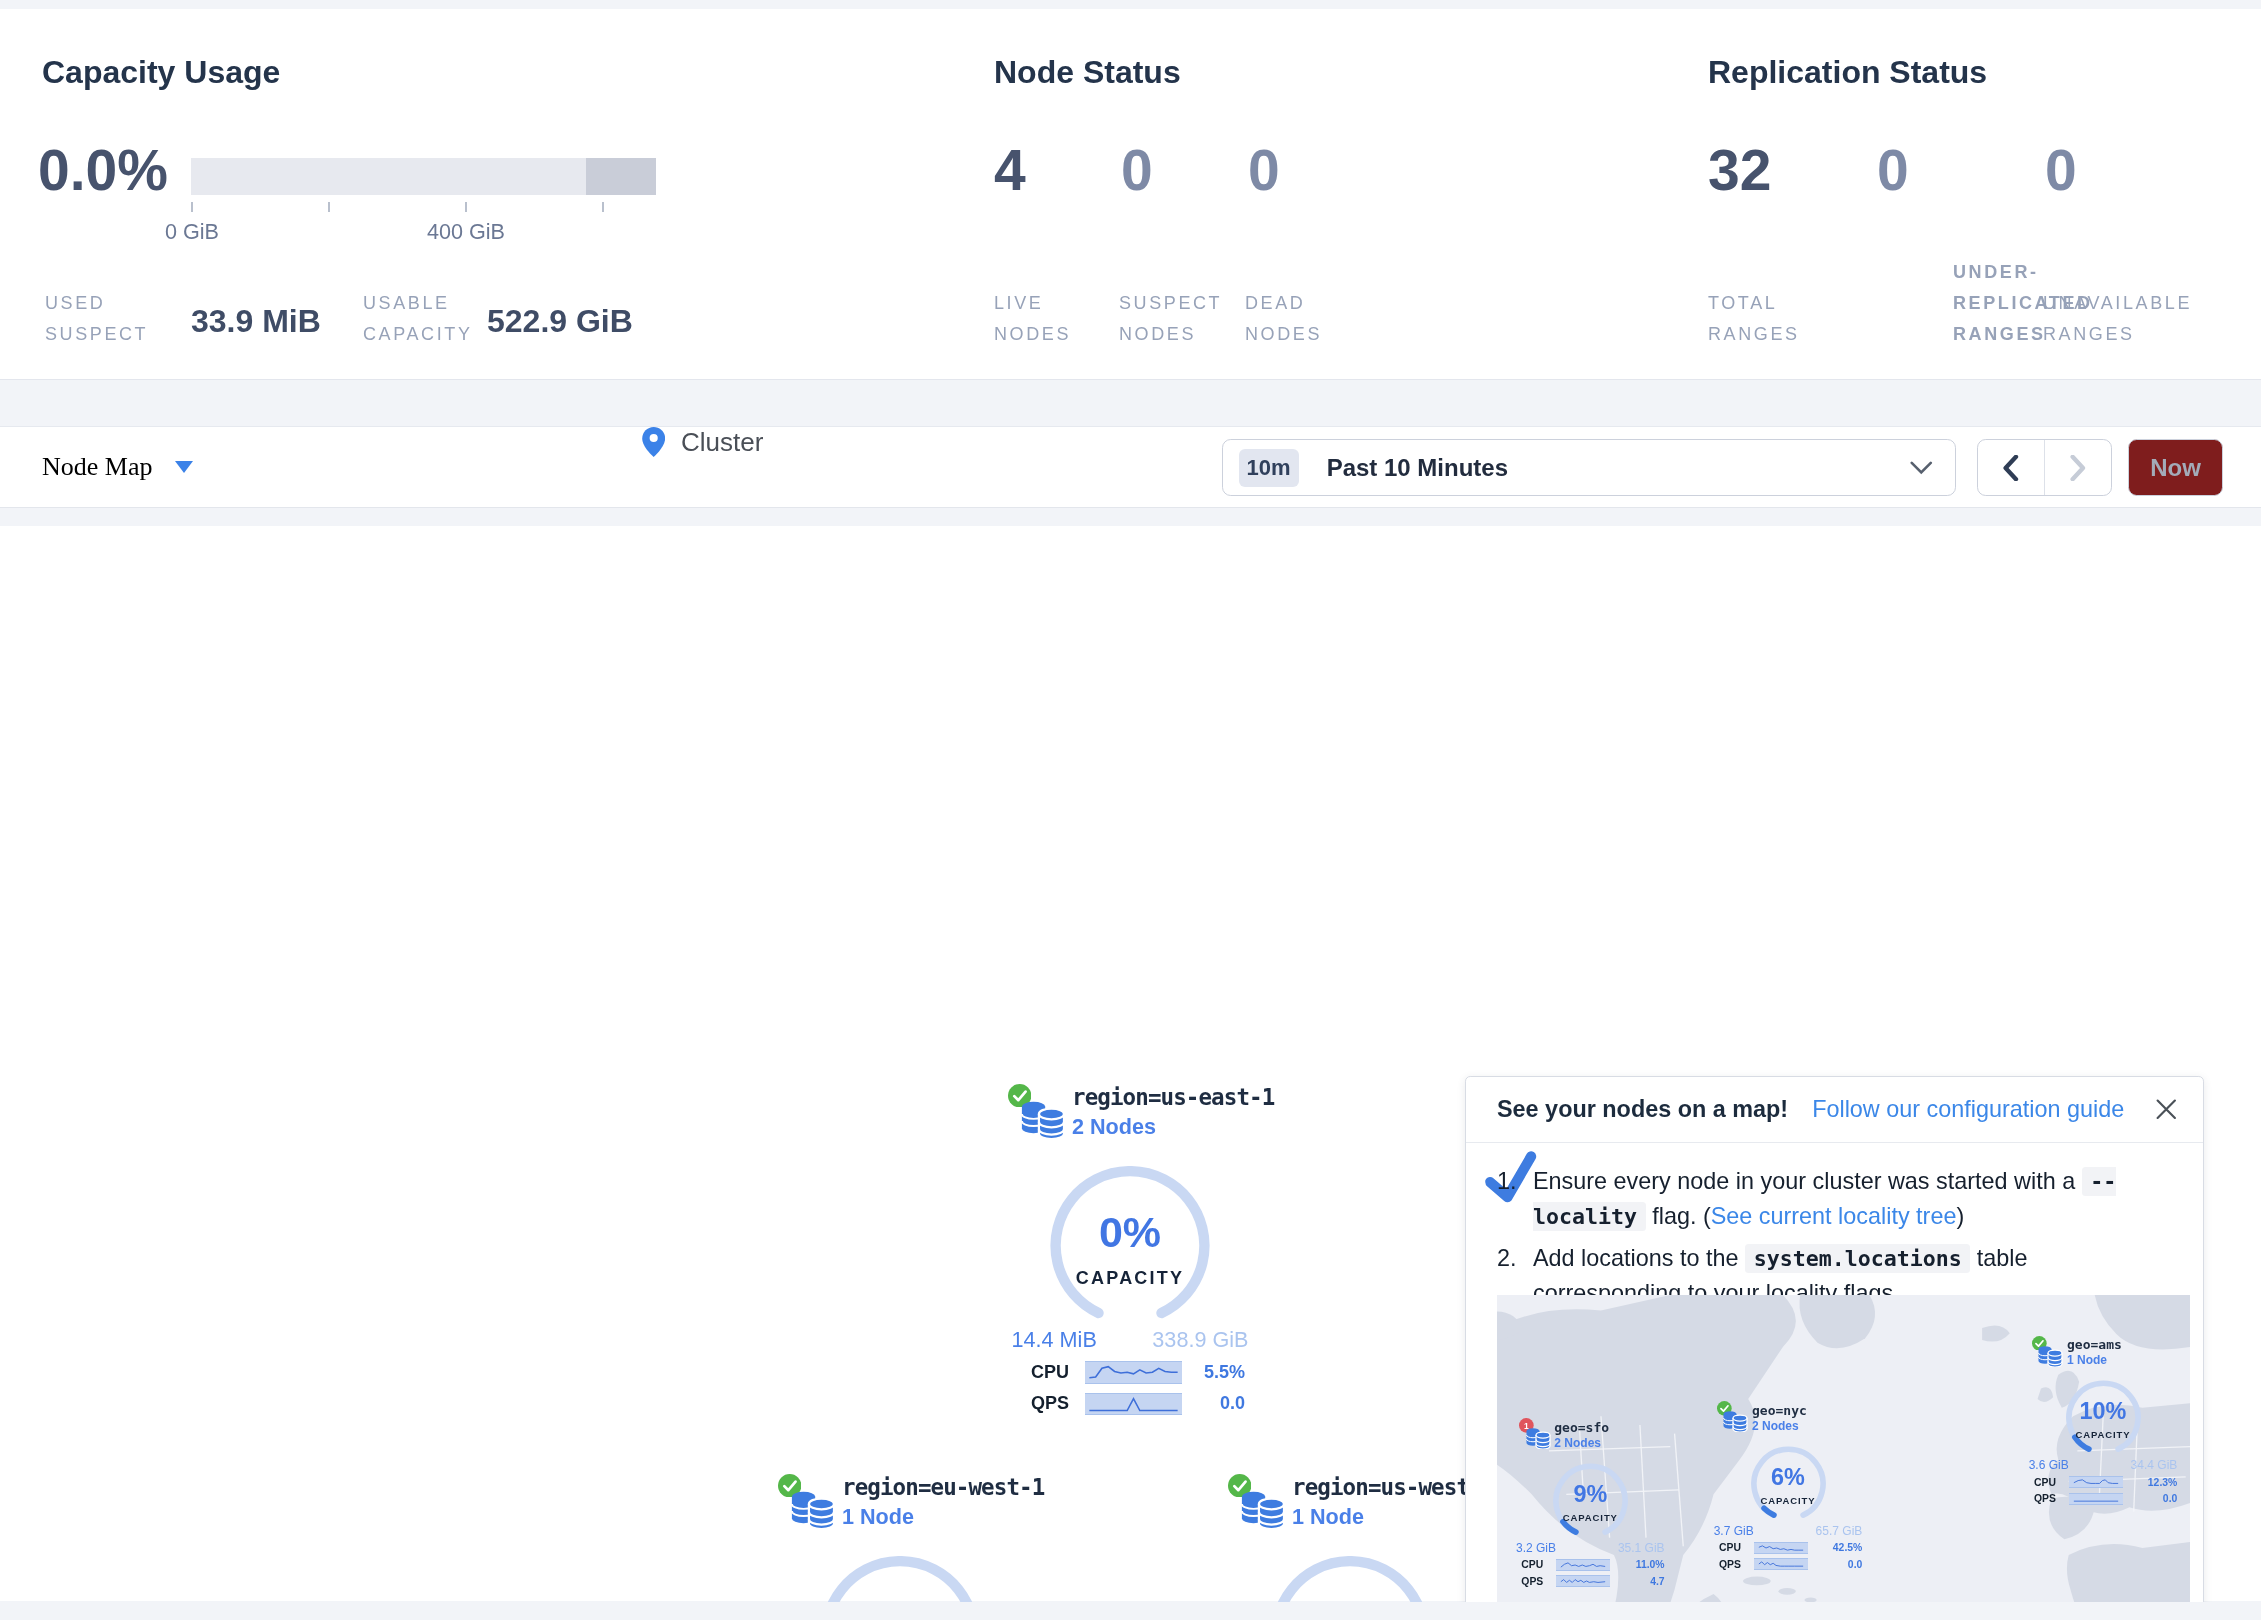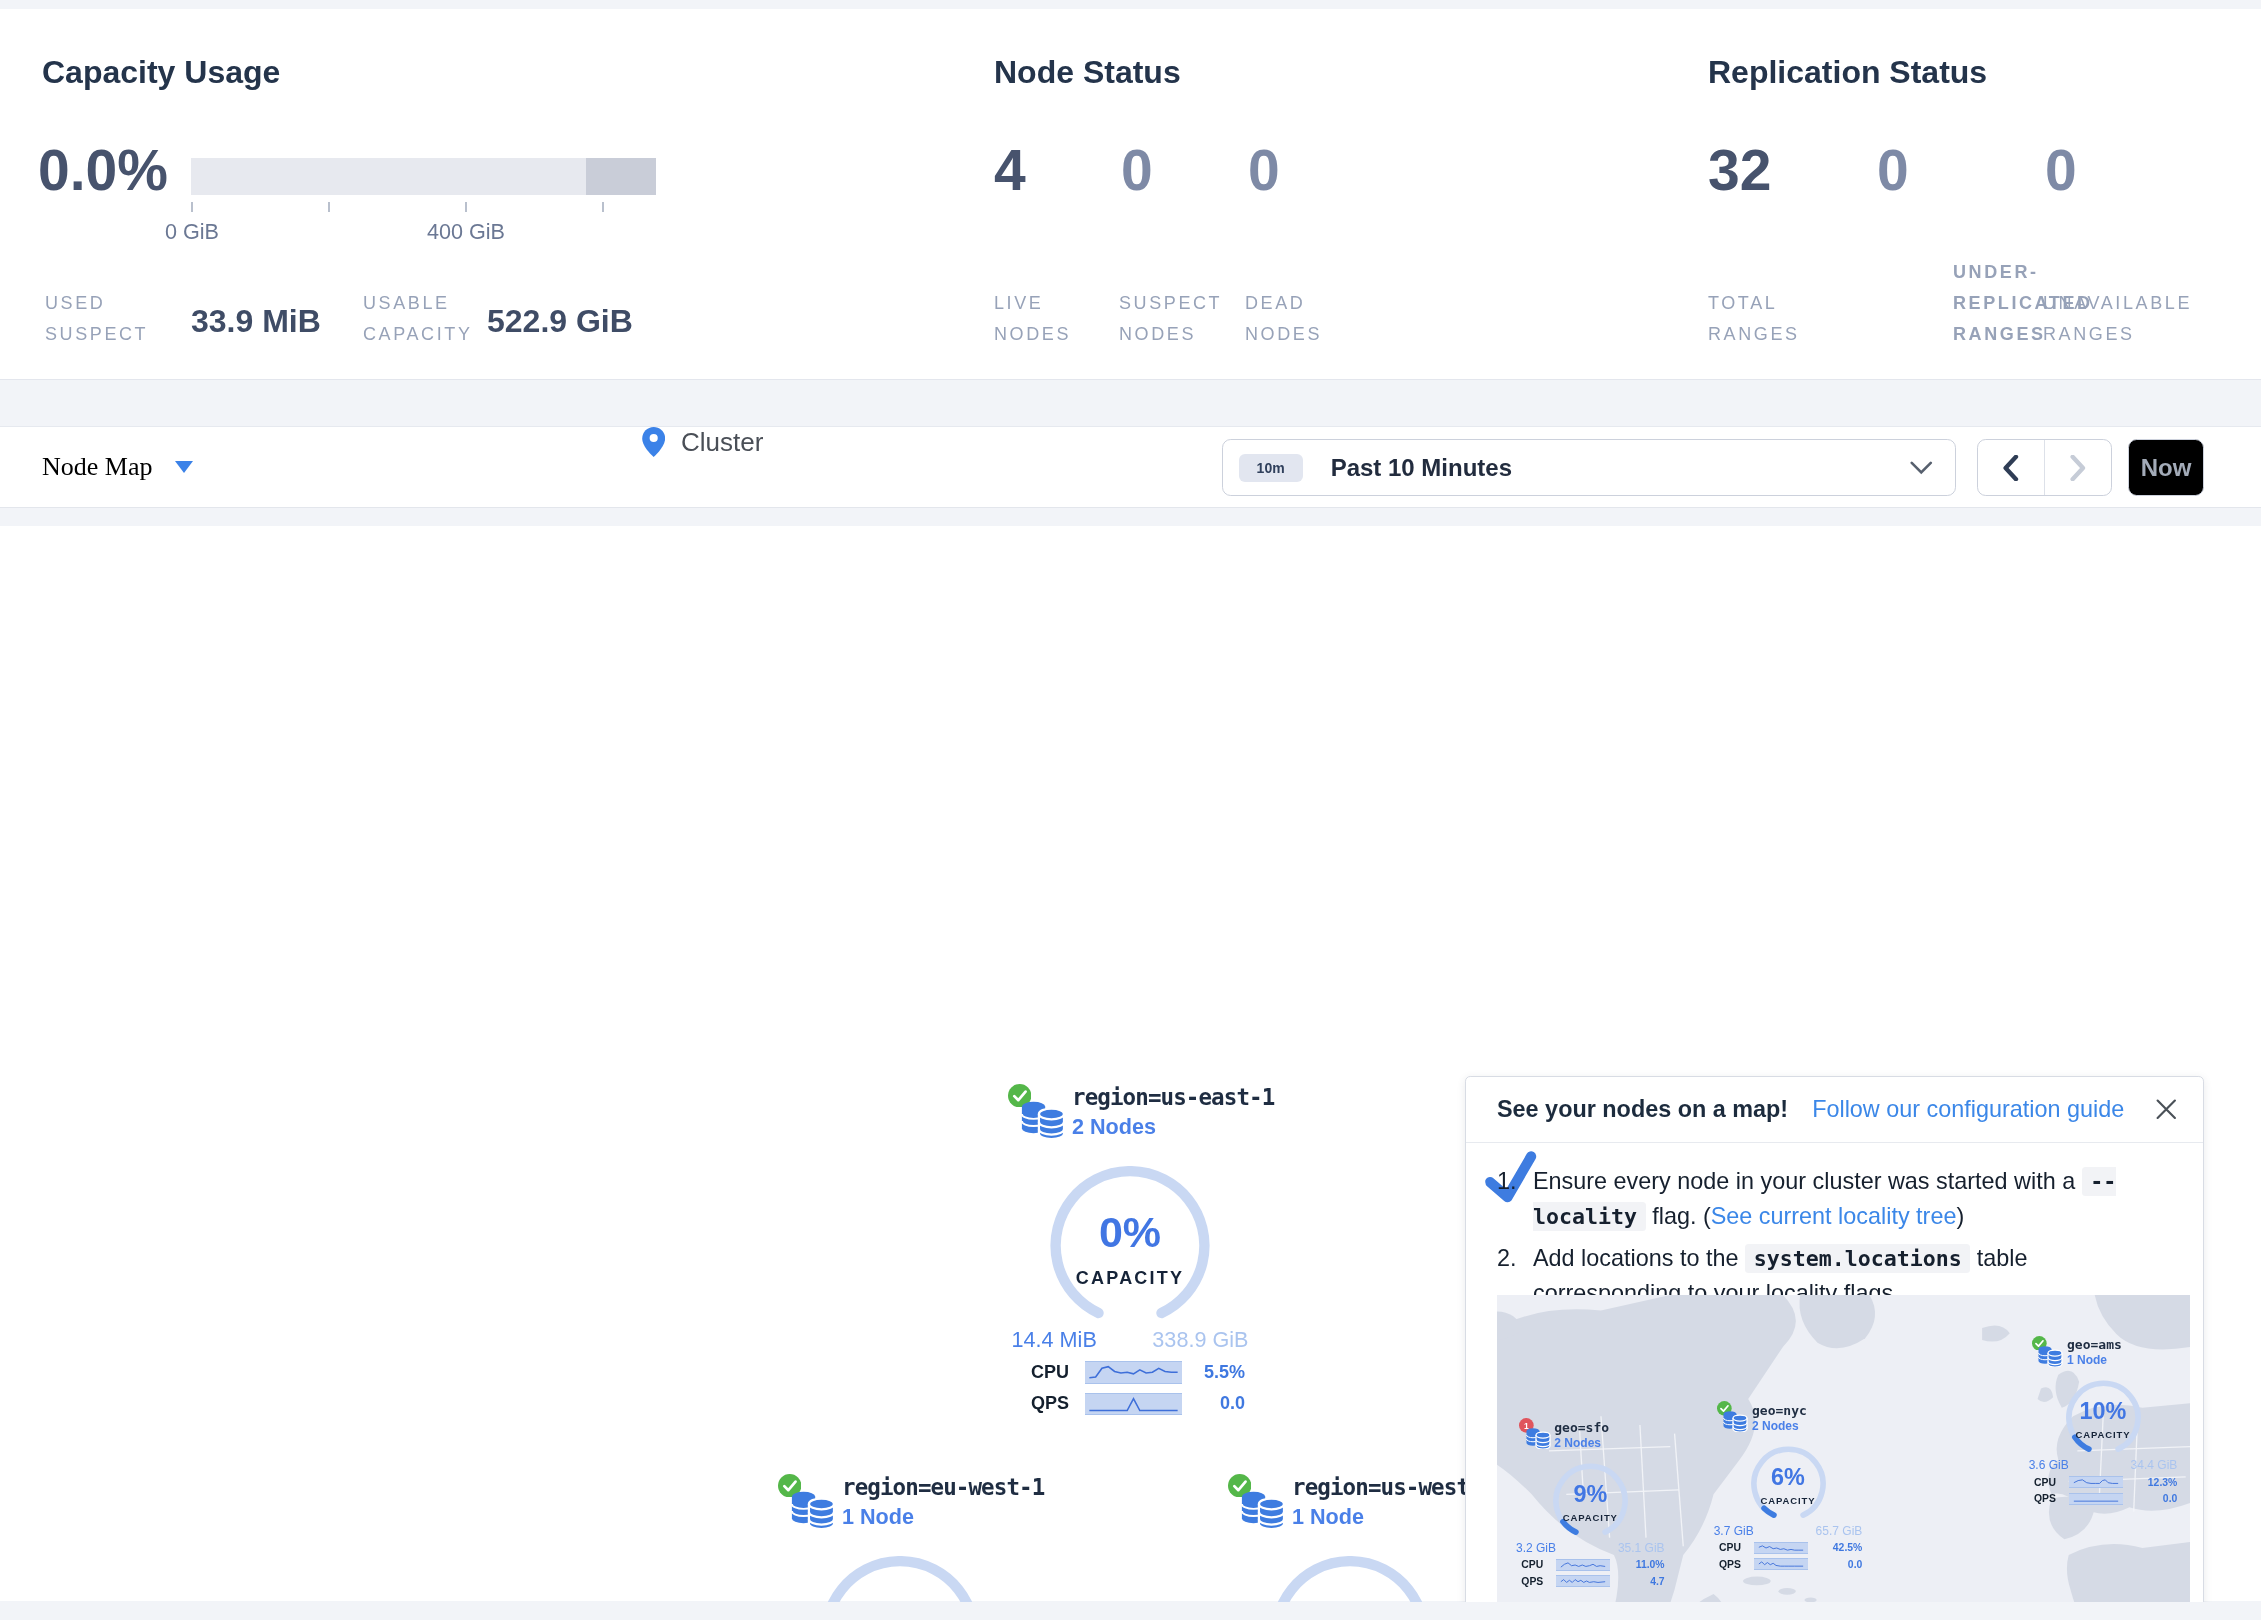--- a/index.html
+++ b/index.html
@@ -22,27 +22,27 @@
 
   
   .toolbar { position:absolute; top:426px; left:0; width:2261px; height:82px; background:#fff; border-top:0.9px solid #e6e9ef; border-bottom:0.9px solid #e3e6ec; }
   .view-select { position:absolute; left:42px; top:0; height:100%; display:flex; align-items:center; gap:22.5px; cursor:pointer; }
   .view-select-label { font-size:26px; color:#000000; font-weight:500;font-family:Liberation Serif, serif; }
   .caret-down { width:0; height:0; border-left:9.5px solid transparent; border-right:9.5px solid transparent; border-top:12px solid #3b82e8; }
   .breadcrumb { position:absolute; left:642px; top:0; height:100%; display:flex; gap:15.6px; }
   .breadcrumb-label { font-size:26px; color:#4a4f57; }
 
   .time-select { position:absolute; left:1222px; top:12px; width:734px; height:57px; background:#fff; border:1.7px solid #ccd1dc; border-radius:8.7px; display:flex; align-items:center; padding:0 22.5px 0 15.6px; cursor:pointer; }
-  .time-badge { background:#e2e6f0; border-radius:6px; padding:6px 18px; font-size:14px; font-weight:700; color:#30405c; }
+  .time-badge { background:#e2e6f0; border-radius:6px; padding:6px 8px; font-size:22px; font-weight:700; color:#30405c; }
   .time-label { font-size:24px; font-weight:600; color:#222c3e; margin-left:28px; }
   .time-chevron { margin-left:auto; }
   .pager { position:absolute; left:1977px; top:12px; width:135px; height:57px; border:1.7px solid #ccd1dc; border-radius:8.7px; background:#fff; display:flex; }
   .pager-btn { flex:1; display:flex; align-items:center; justify-content:center; cursor:pointer; }
   .pager-btn.prev { border-right:0.9px solid #dde1e9; }
-  .now-btn { position:absolute; left:2128px; top:12px; width:76px; height:57px; border:1.7px solid #ccd1dc; border-radius:8.7px; background:#000000; display:flex; align-items:center; justify-content:center; font-size:24px; font-weight:600; color:#a3abb8; cursor:pointer; }
+  .now-btn { position:absolute; left:2128px; top:12px; width:95px; height:57px; border:1.7px solid #ccd1dc; border-radius:8.7px; background:#7f1d1d; display:flex; align-items:center; justify-content:center; font-size:24px; font-weight:600; color:#a3abb8; cursor:pointer; }
 
   
   .main-area { position:absolute; top:526px; left:0; width:2261px; height:1075px; background:#fff; }
 
   
   .rcard { position:absolute; width:268px; }
   .rc-head { position:relative; min-height:80px; padding-left:76px; }
   .rc-badge { position:absolute; left:12px; top:0; width:23.4px; height:23.4px; }
   .rc-db { position:absolute; left:22.5px; top:12px; }
   .rc-name { font-family:"DejaVu Sans Mono", monospace; font-size:22.5px; font-weight:700; color:#1f2d42; letter-spacing:-0.9px; white-space:nowrap; }

